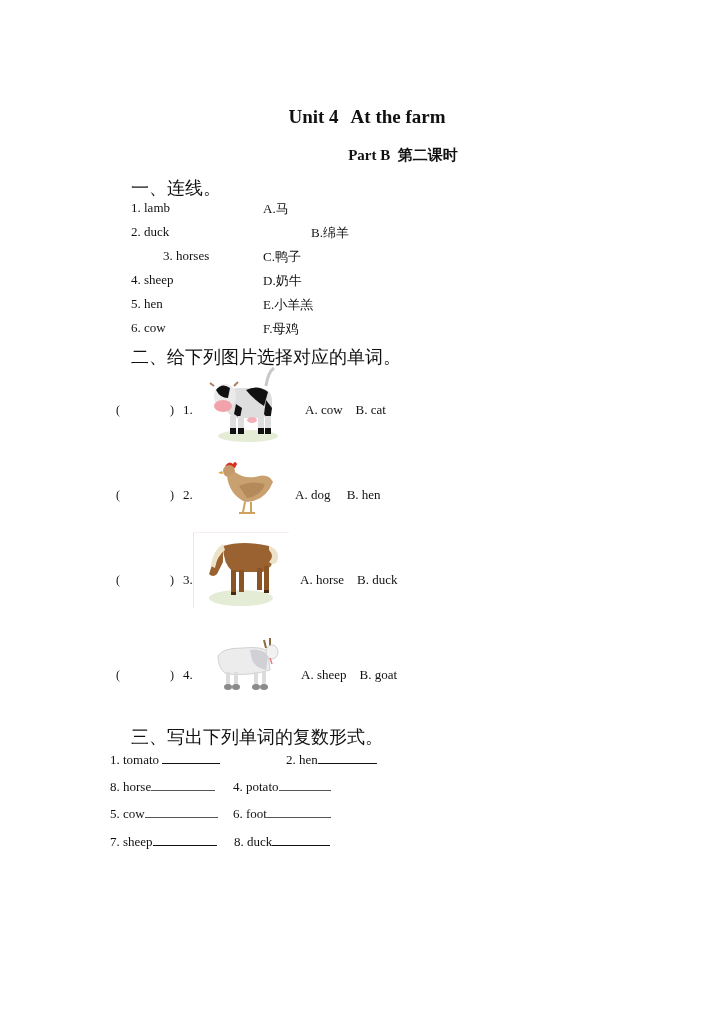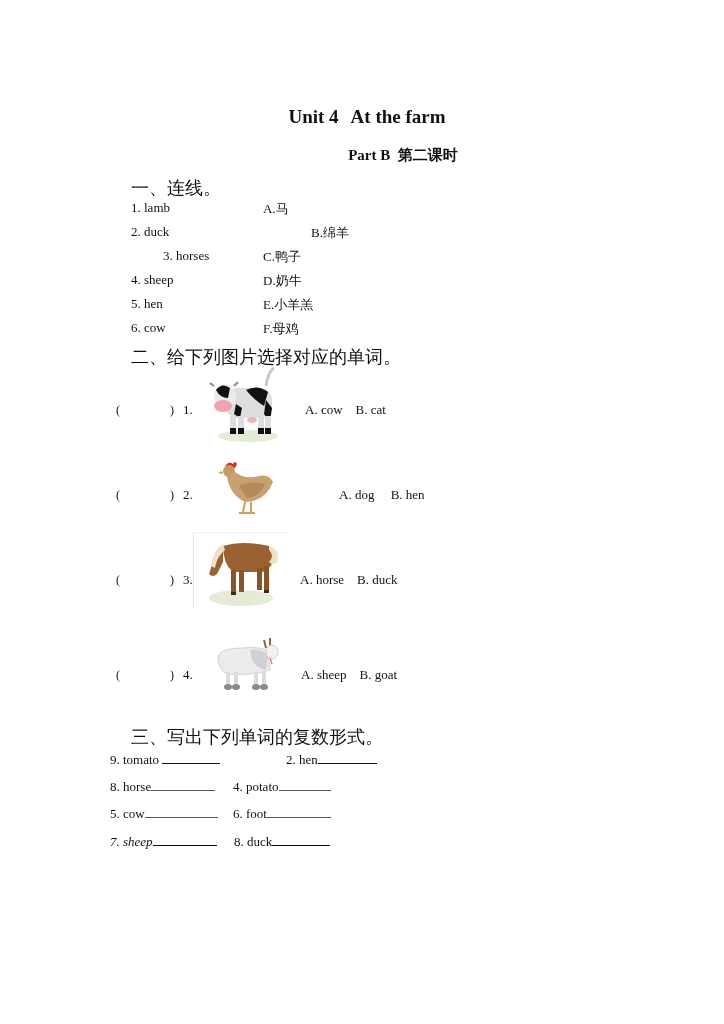--- a/index.html
+++ b/index.html
@@ -76,21 +76,21 @@
   <span class="abs txt" style="left:183px; top:487px;">2.</span>
   <svg class="pic" style="left:215px; top:458px;" width="62" height="60" viewBox="0 0 62 60">
     <path d="M10 8 Q14 2 18 6 Q20 2 22 6 L20 10Z" fill="#d8301c"></path>
     <circle cx="14" cy="13" r="6" fill="#c49a6a"></circle>
     <path d="M7 13 L3 15 L8 16Z" fill="#d89a30"></path>
     <path d="M12 18 Q14 36 30 44 Q50 44 58 24 Q54 16 44 18 Q30 22 20 14Z" fill="#c9a070"></path>
     <path d="M24 28 Q36 22 50 26 Q46 38 32 40Z" fill="#b58a5a"></path>
     <path d="M30 44 L28 54 M36 44 L36 54" stroke="#d0a060" stroke-width="2"></path>
     <path d="M24 55 L34 55 M32 55 L40 55" stroke="#d0a060" stroke-width="2"></path>
   </svg>
-  <span class="abs txt" style="left:295px; top:487px; white-space:pre;margin-left:44px;">A. dog     B. hen</span>
+  <span class="abs txt" style="left:295px; top:487px; white-space:pre;">A. dog     B. hen</span>
 </div>
 
 <div>
   <span class="abs paren" style="left:116px; top:573px;">(</span>
   <span class="abs paren" style="left:170px; top:573px;">)</span>
   <span class="abs txt" style="left:183px; top:572px;">3.</span>
   <svg class="pic" style="left:193px; top:532px;" width="96" height="76" viewBox="0 0 96 76">
     <line x1="0.5" y1="0" x2="0.5" y2="76" stroke="#f0e0ea" stroke-width="1"></line>
     <line x1="0" y1="0.5" x2="96" y2="0.5" stroke="#f6eef2" stroke-width="1"></line>
     <ellipse cx="48" cy="66" rx="32" ry="8" fill="#e4ecd6"></ellipse>
@@ -127,40 +127,40 @@
     <ellipse cx="44" cy="51" rx="4" ry="3" fill="#8a8a8a"></ellipse>
     <ellipse cx="52" cy="51" rx="4" ry="3" fill="#8a8a8a"></ellipse>
   </svg>
   <span class="abs txt" style="left:301px; top:667px; white-space:pre;">A. sheep    B. goat</span>
 </div>
 
 <div class="abs sec" style="left:131px; top:725px;">三、写出下列单词的复数形式。</div>
 
 <div>
   <div class="abs txt" style="left:110px; top:752px;">
-    <span>9. tomato</span>
+    <span>1. tomato</span>
     <span class="blank" style="width:58px;"></span>
   </div>
   <div class="abs txt" style="left:246px; top:752px;margin-left:40px;">
     <span>2. hen</span><span class="blank" style="width:59px;"></span>
   </div>
 
   <div class="abs txt" style="left:110px; top:779px;">
     <span>8. horse</span><span class="blank" style="width:64px; border-bottom-color:#555;"></span>
   </div>
   <div class="abs txt" style="left:233px; top:779px;">
     <span>4. potato</span><span class="blank" style="width:52px; border-bottom-color:#555;"></span>
   </div>
 
   <div class="abs txt" style="left:110px; top:806px;">
     <span>5. cow</span><span class="blank" style="width:73px; border-bottom-color:#555;"></span>
   </div>
   <div class="abs txt" style="left:233px; top:806px;">
     <span>6. foot</span><span class="blank" style="width:64px; border-bottom-color:#555;"></span>
   </div>
 
-  <div class="abs txt" style="left:110px; top:834px;font-style:italic;">
+  <div class="abs txt" style="left:110px; top:834px;">
     <span>7. sheep</span><span class="blank" style="width:64px;"></span>
   </div>
   <div class="abs txt" style="left:234px; top:834px;">
     <span>8. duck</span><span class="blank" style="width:58px;"></span>
   </div>
 </div>
 
 </body></html>

